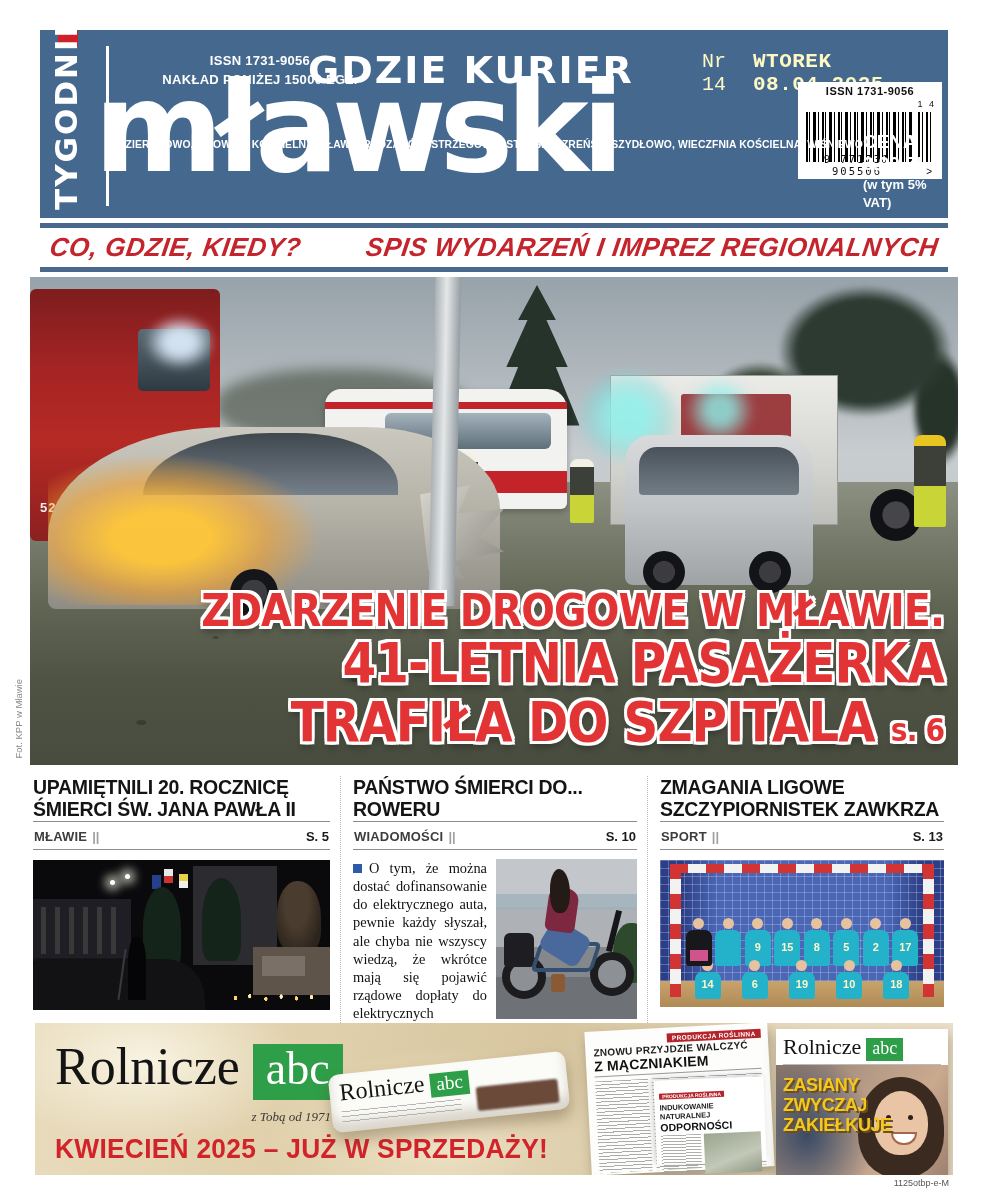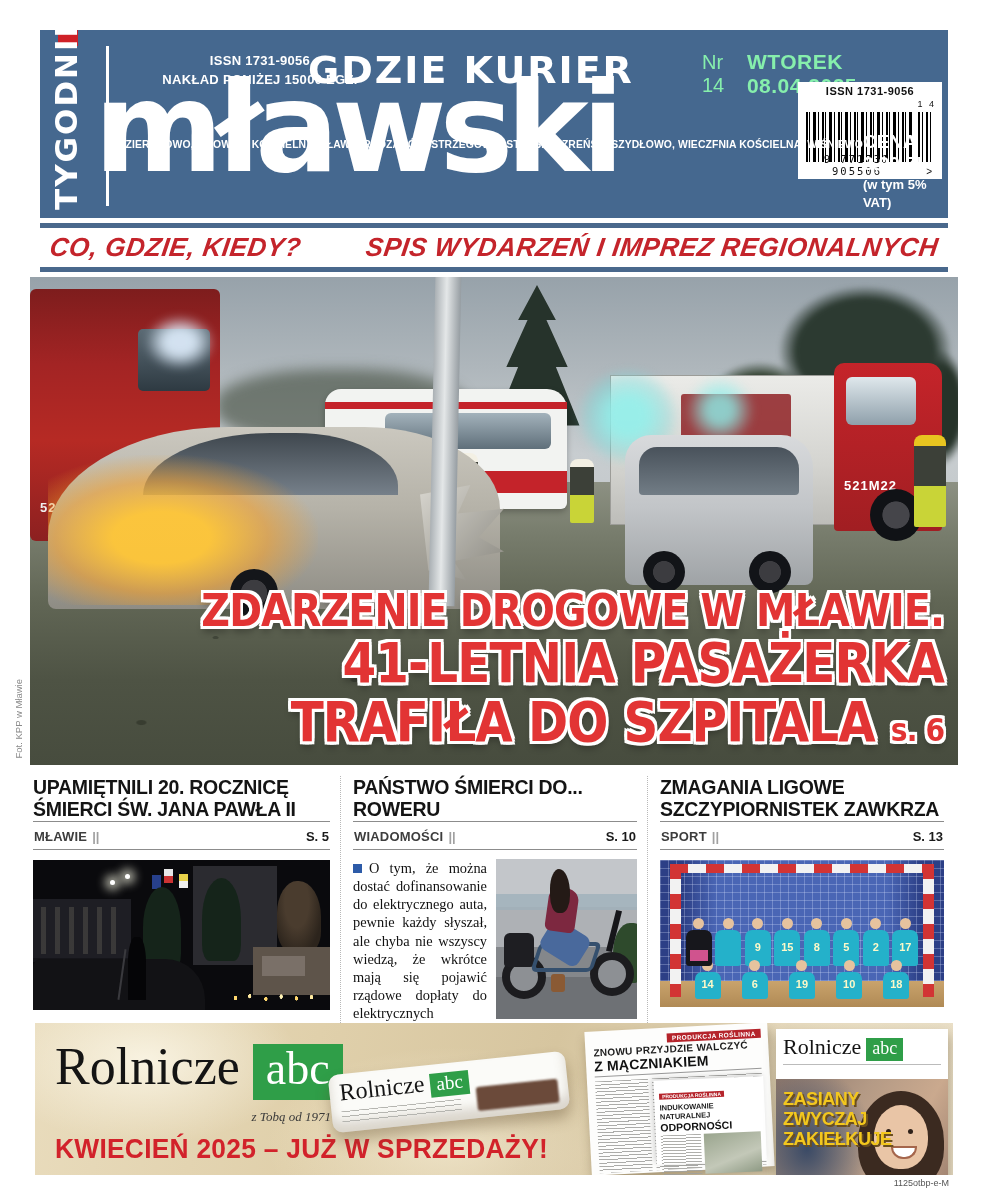--- a/index.html
+++ b/index.html
@@ -15,21 +15,21 @@
               font-family:"DejaVu Sans", sans-serif; }
   .mast-divider { position:absolute; left:66px; top:16px; bottom:12px; width:3px; background:#fff; }
   .issn-block { position:absolute; left:120px; top:22px; width:200px; color:#fff; text-align:center;
                 font-size:13px; font-weight:bold; line-height:1.45; letter-spacing:.3px; }
   .title-top { position:absolute; left:268px; top:18px; color:#fff; font-weight:800;
                font-size:38px; letter-spacing:2px; font-family:"DejaVu Sans", sans-serif; }
   .title-main { position:absolute; left:54px; top:40px; color:#fff; font-weight:bold;
                 font-size:124px; line-height:.95; letter-spacing:-7px;
                 font-family:"DejaVu Sans", sans-serif;text-align:center; }
   .issue-row { position:absolute; left:662px; top:20px; width:240px; display:flex;
-               justify-content:space-between; color:#86efac; align-items:baseline; }
+               justify-content:space-between; color:#fef9c3; align-items:baseline;font-family:Liberation Mono, monospace; }
   .issue-nr { font-size:20px; font-weight:500; }
   .issue-date { font-size:21px; font-weight:600; letter-spacing:.5px; }
   .barcode-box { position:absolute; left:758px; top:52px; width:144px; height:97px; background:#fff; padding:3px 5px; }
   .barcode-issn { text-align:center; font-size:11px; font-weight:bold; color:#111; letter-spacing:.5px; }
   .barcode-topright { position:absolute; top:17px; right:6px; font-size:9px; color:#111; letter-spacing:2px; }
   .barcode-bars { position:absolute; left:8px; right:30px; top:30px; height:50px;
      background:repeating-linear-gradient(90deg,#000 0 2px,#fff 2px 3px,#000 3px 4px,#fff 4px 7px,#000 7px 10px,#fff 10px 12px,#000 12px 13px,#fff 13px 16px); }
   .barcode-addon { position:absolute; right:8px; top:30px; width:16px; height:50px;
      background:repeating-linear-gradient(90deg,#000 0 2px,#fff 2px 4px,#000 4px 5px,#fff 5px 8px); }
   .barcode-digits { position:absolute; left:0; right:26px; bottom:2px; text-align:center;
@@ -270,21 +270,21 @@
   .pa-inner-h1 { font-weight:bold; font-size:7.5px; color:#1a1a1a; margin-top:1px; }
   .pa-inner-h2 { font-weight:bold; font-size:10.5px; color:#111; }
   .pa-inner-row { display:flex; gap:3px; margin-top:2px; }
   .pa-inner-lines { flex:1; height:40px; background:repeating-linear-gradient(180deg,#a0a09c 0 1px,transparent 1px 3px); opacity:.85; }
   .pa-inner-photo { flex:1.4; height:40px; background:linear-gradient(160deg,#9aa58e,#c3c8b8 60%,#8e9a84); }
   .page-b { position:absolute; left:741px; top:6px; width:172px; height:152px; background:#fff;
      box-shadow:2px 6px 12px rgba(80,60,30,.38); padding:5px 7px 0; }
   .pb-mast { display:flex; align-items:baseline; gap:5px; border-bottom:1px solid #bbb; padding-bottom:3px; }
   .pb-word { font-family:"Liberation Serif", serif; font-size:22px; color:#141414; }
   .pb-abc { font-family:"Liberation Serif", serif; font-size:18px; color:#fff; background:#2f9e48; padding:0 6px 2px; }
-  .pb-cover { position:relative; height:116px; margin:14px -7px 0; overflow:hidden;
+  .pb-cover { position:relative; height:116px; margin:0 -7px 0; overflow:hidden;
      background:radial-gradient(90px 110px at 18% 60%,#3a4a66,transparent 75%),
                 linear-gradient(120deg,#8d776b 0%,#b49a85 40%,#caa98e 70%,#9c7f6e 100%); }
   .pb-hair { position:absolute; right:4px; top:12px; width:86px; height:100px; background:#3b2a20; border-radius:50% 50% 42% 42%; }
   .pb-face { position:absolute; right:20px; top:26px; width:54px; height:64px; background:#e9c5a6; border-radius:50% 50% 46% 46%; }
   .pb-face::before { content:''; position:absolute; left:12px; top:24px; width:5px; height:5px; border-radius:50%;
      background:#2e2019; box-shadow:22px 0 0 #2e2019; }
   .pb-face::after { content:''; position:absolute; left:17px; bottom:10px; width:22px; height:9px; background:#fff;
      border:2px solid #a5664c; border-radius:0 0 12px 12px; }
   .pb-lines { position:absolute; left:7px; top:10px; }
   .pb-lines div { font-weight:bold; font-size:19px; color:#f3c71d; letter-spacing:-.5px; line-height:1.06;
@@ -339,24 +339,20 @@
       <div class="treeline-far"></div>
       <div class="firetruck-left">
         <div class="cab-window"></div>
         <div class="truck-id">521M25</div>
       </div>
       <div class="tr-spruce"></div>
       <div class="tr-right"></div>
       <div class="firetruck-right">
         <div class="ft-box">
           <div class="ft-door"></div>
-        </div>
-        <div class="ft-cab">
-          <div class="ft-cab-window"></div>
-          <div class="ft-id">521M22</div>
         </div>
         <div class="ft-wheel"></div>
       </div>
       <div class="flare flare-1"></div>
       <div class="flare flare-2"></div>
       <div class="flare flare-3"></div>
       <div class="ambulance">
         <div class="amb-stripe-top"></div>
         <div class="amb-windows"></div>
         <div class="amb-band"></div>

